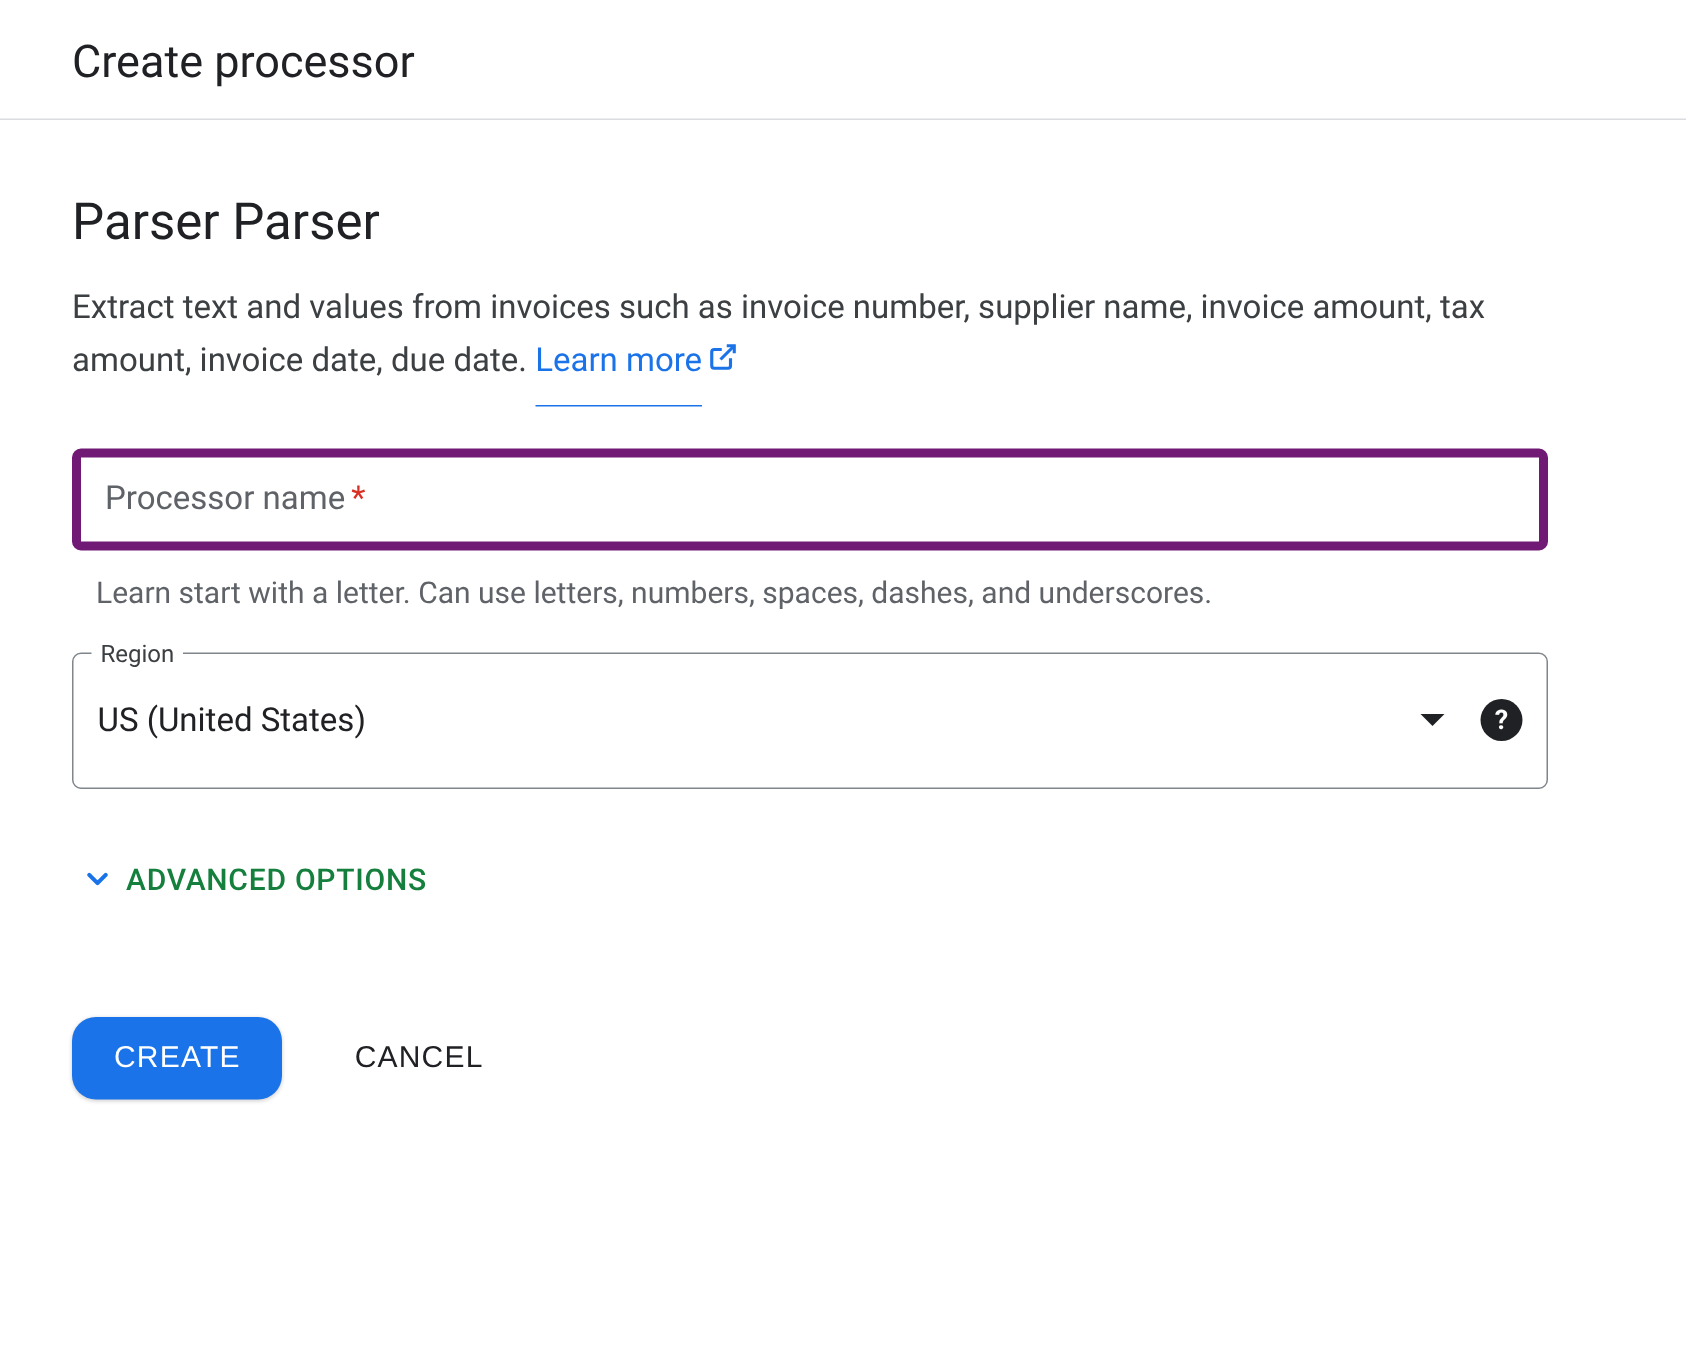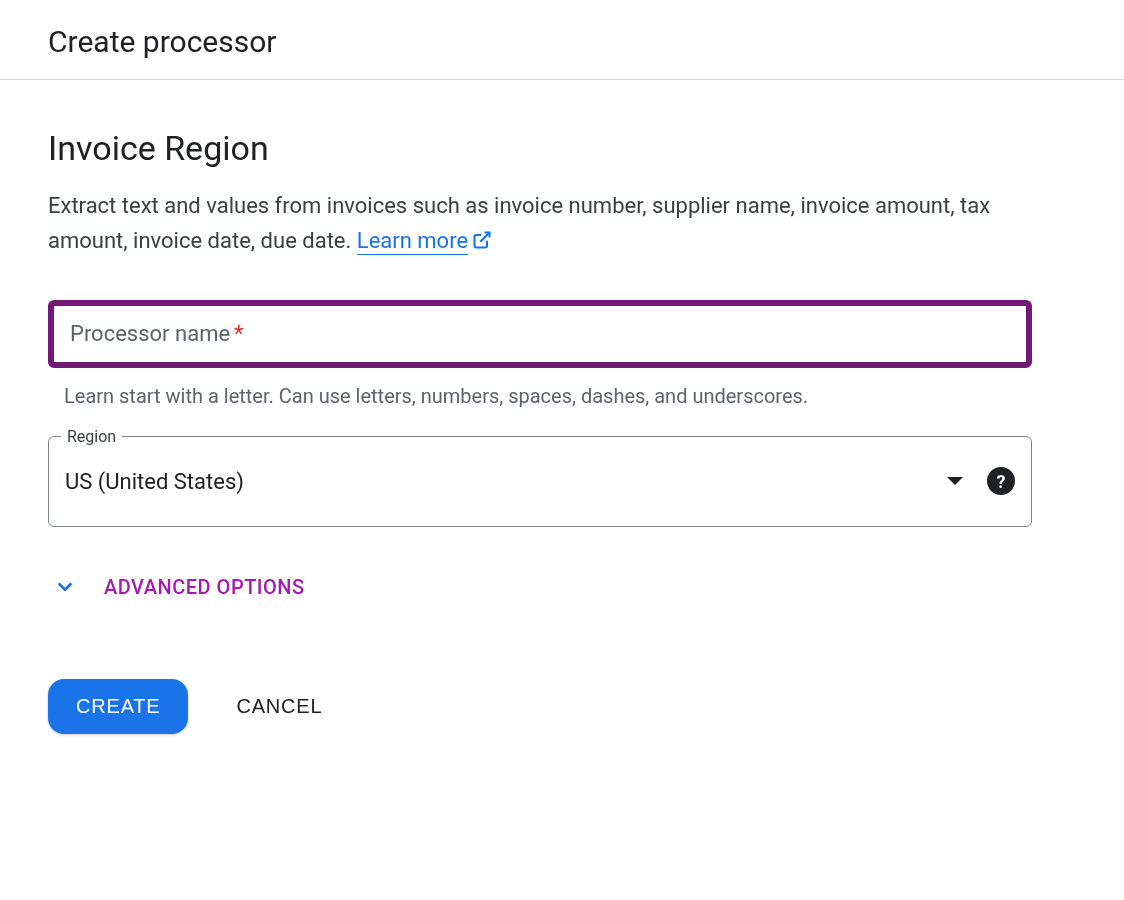--- a/index.html
+++ b/index.html
@@ -36,21 +36,21 @@
     .description {
       font-size: 22px;
       line-height: 1.6;
       color: #3c4043;
       margin-bottom: 40px;
     }
     .learn-more {
       color: #1a73e8;
       text-decoration: none;
       border-bottom: 1px solid #1a73e8;
-      padding-bottom: 1px;
+      padding-bottom: 17px;
     }
     .external-icon {
       display: inline-block;
       vertical-align: middle;
       margin-left: 4px;
     }
     .field-wrapper {
       margin-bottom: 8px;
     }
     .input-container {
@@ -123,22 +123,22 @@
       color: #fff;
       display: flex;
       align-items: center;
       justify-content: center;
       font-size: 18px;
       font-weight: bold;
     }
     .advanced-toggle {
       display: flex;
       align-items: center;
-      gap: 28px;
-      color: #a21caf;
+      gap: 8px;
+      color: #15803d;
       font-size: 20px;
       font-weight: 500;
       letter-spacing: 0.5px;
       cursor: pointer;
       margin-bottom: 80px;
       margin-left: 6px;
       text-align: center;
     }
     .chevron-down {
       display: inline-block;
@@ -175,21 +175,21 @@
     }
   </style>
 </head>
 <body>
 
 <div class="header">
   <h1 class="header-title">Create processor</h1>
 </div>
 
 <div class="content">
-  <h2 class="section-title">Invoice Region</h2>
+  <h2 class="section-title">Parser Parser</h2>
 
   <p class="description">
     <span>Extract text and values from invoices such as invoice number, supplier name, invoice amount, tax amount, invoice date, due date. </span><a class="learn-more"><span>Learn more</span></a><span class="external-icon"><svg width="20" height="20" viewBox="0 0 24 24" fill="none" stroke="#1a73e8" stroke-width="2.5">
           <path d="M18 13v6a2 2 0 0 1-2 2H5a2 2 0 0 1-2-2V8a2 2 0 0 1 2-2h6"></path>
           <polyline points="15 3 21 3 21 9"></polyline>
           <line x1="10" y1="14" x2="21" y2="3"></line>
         </svg></span>
   </p>
 
   <div class="field-wrapper">

